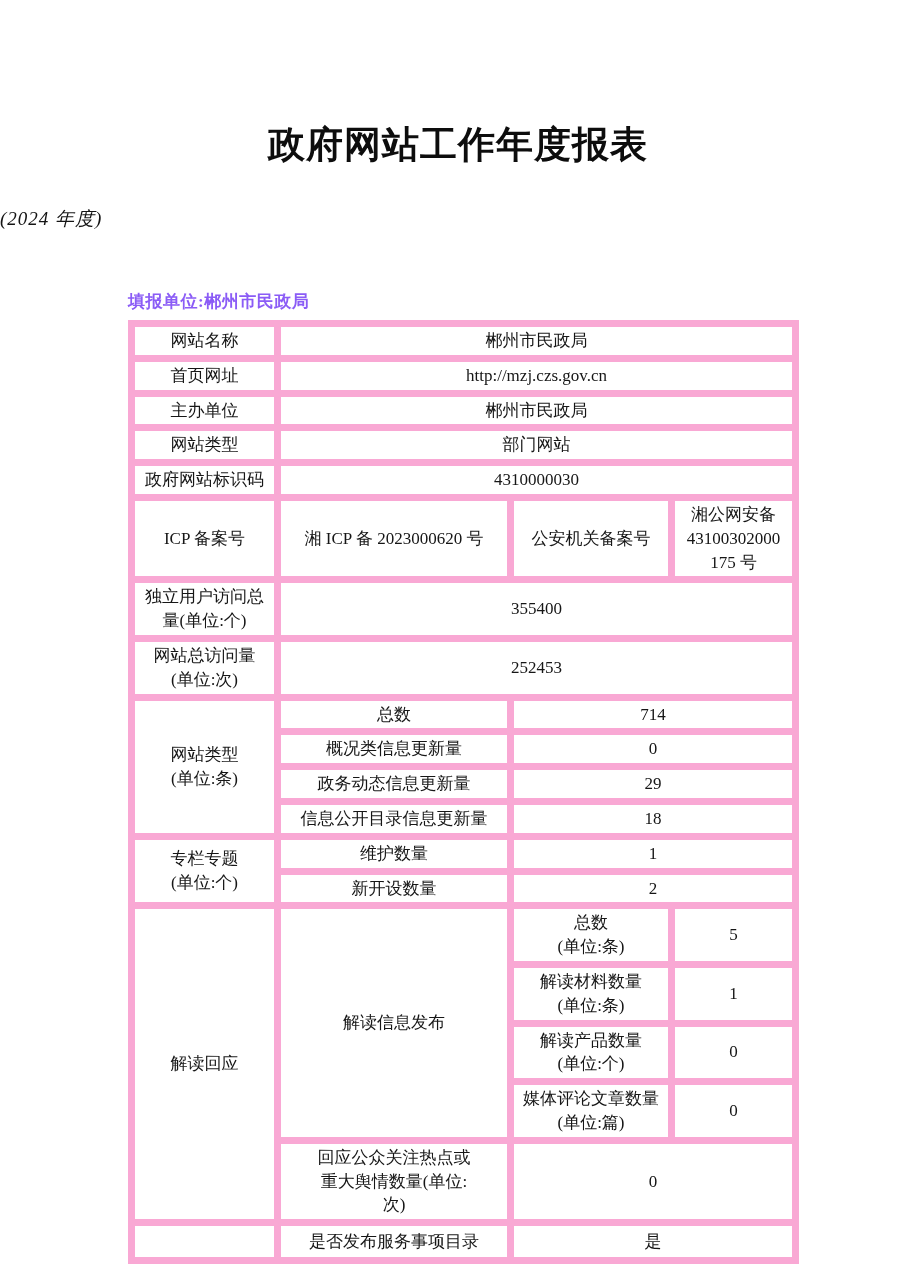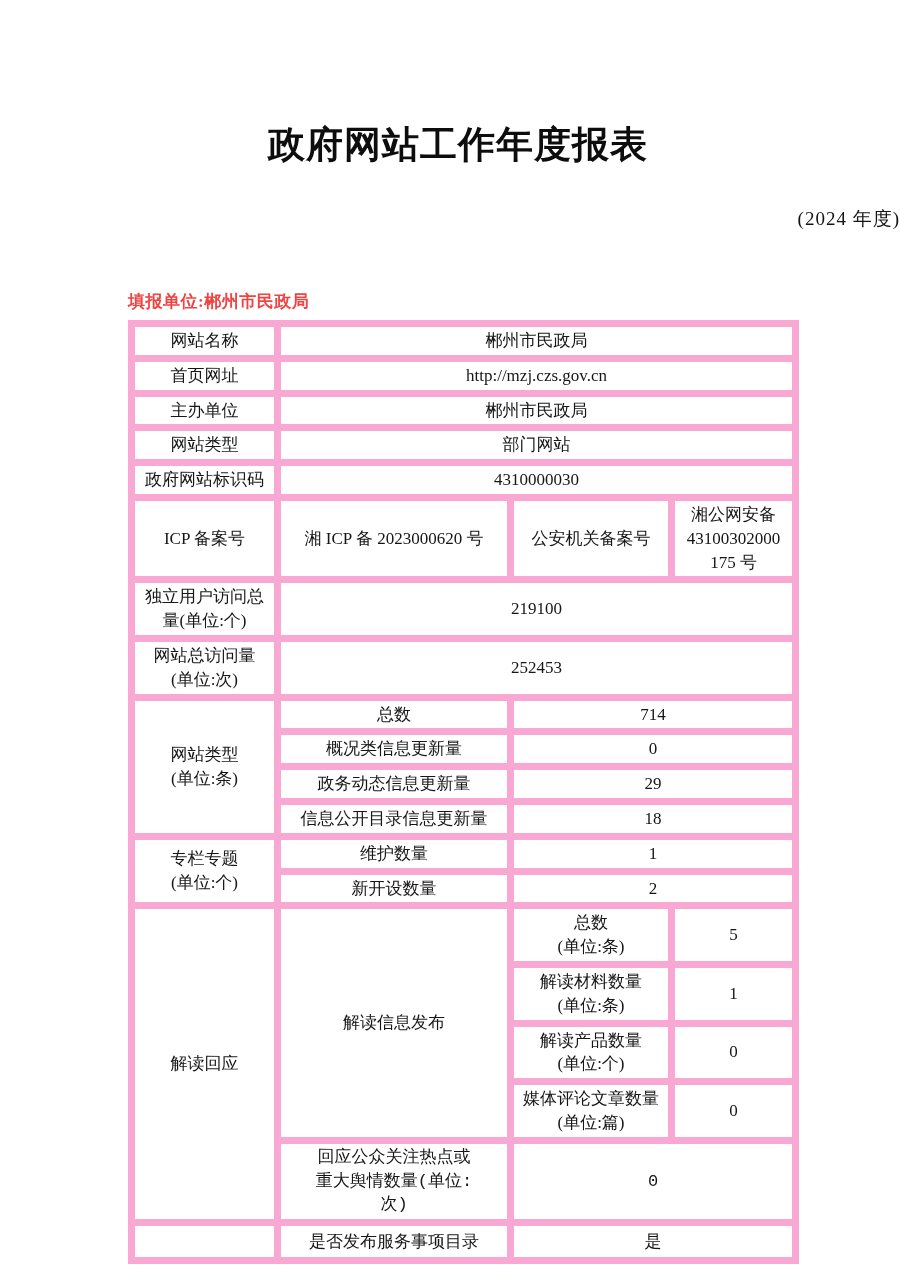--- a/index.html
+++ b/index.html
@@ -21,30 +21,31 @@
     text-align: center;
     font-family: "Liberation Sans", sans-serif;
     font-weight: 700;
     font-size: 37px;
     letter-spacing: 1px;
     color: #0d0d0d;
     padding-left: 16px;
   }
   .doc-subtitle {
     margin-top: 36px;
-    text-align: right;
+    text-align: left;
     font-size: 19px;
     letter-spacing: 1px;
     color: #141414;
+    font-style: italic;
   }
   .reporting-unit {
     margin: 58px 0 7px 128px;
     font-size: 17px;
     font-weight: 700;
-    color: #ef4444;
+    color: #8b5cf6;
     letter-spacing: 0.5px;
   }
   table.report {
     margin-left: 128px;
     width: 664px;
     border-collapse: collapse;
     table-layout: fixed;
   }
   table.report td {
     border: 7px solid #f9a8d4;
@@ -56,21 +57,21 @@
     white-space: pre-line;
     color: #161616;
     overflow: hidden;
   }
   
   tr.h31 { height: 31px; }
   tr.h30 { height: 30px; margin-left: 20px; }
   tr.h82 { height: 82px; }
   tr.h57 { height: 57px; }
   tr.h52 { height: 52px; }
-  tr.h77 { height: 77px; font-family: Liberation Mono, monospace; }
+  tr.h77 { height: 77px; }
   tr.h38 { height: 38px; }
   .page-number {
     margin-top: 27px;
     text-align: center;
     font-size: 17px;
     color: #141414;
   }
 </style>
 </head>
 <body>
@@ -113,21 +114,21 @@
         <td>ICP 备案号</td>
         <td>湘 ICP 备 2023000620 号</td>
         <td>公安机关备案号</td>
         <td>湘公网安备
 43100302000
 175 号</td>
       </tr>
       <tr class="h57">
         <td>独立用户访问总
 量(单位:个)</td>
-        <td colspan="3">219100</td>
+        <td colspan="3">355400</td>
       </tr>
       <tr class="h57">
         <td>网站总访问量
 (单位:次)</td>
         <td colspan="3">252453</td>
       </tr>
 
       <tr class="h31">
         <td rowspan="4">网站类型
 (单位:条)</td>

